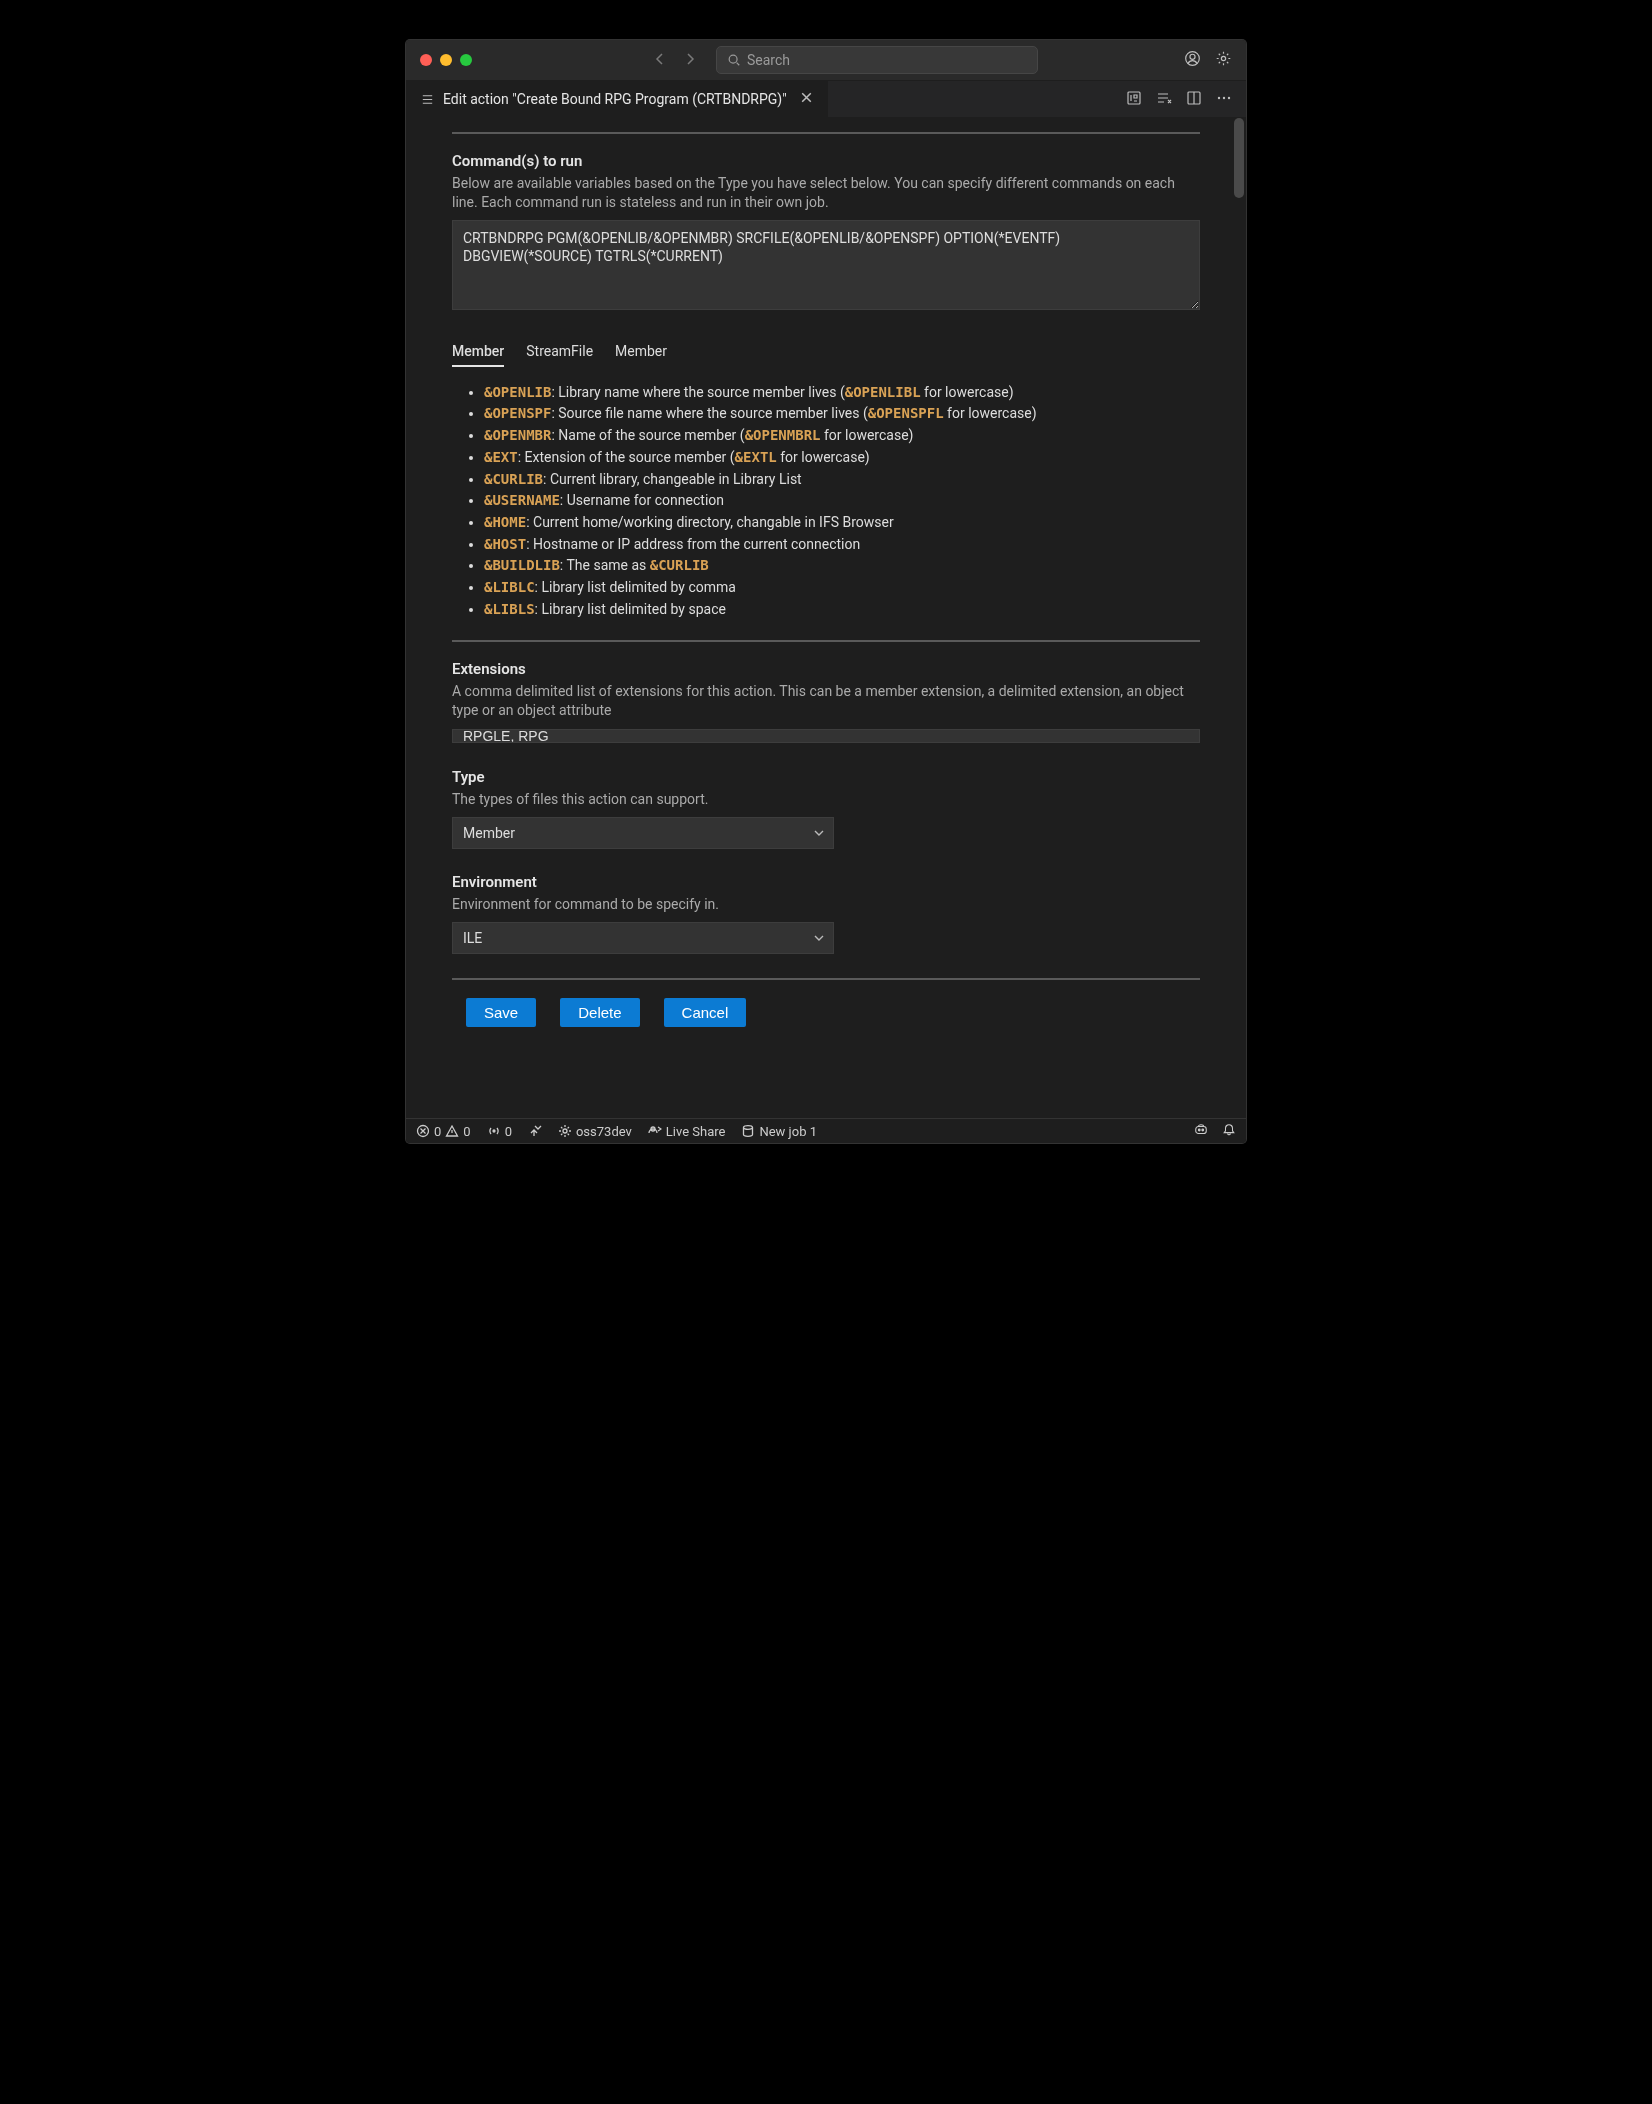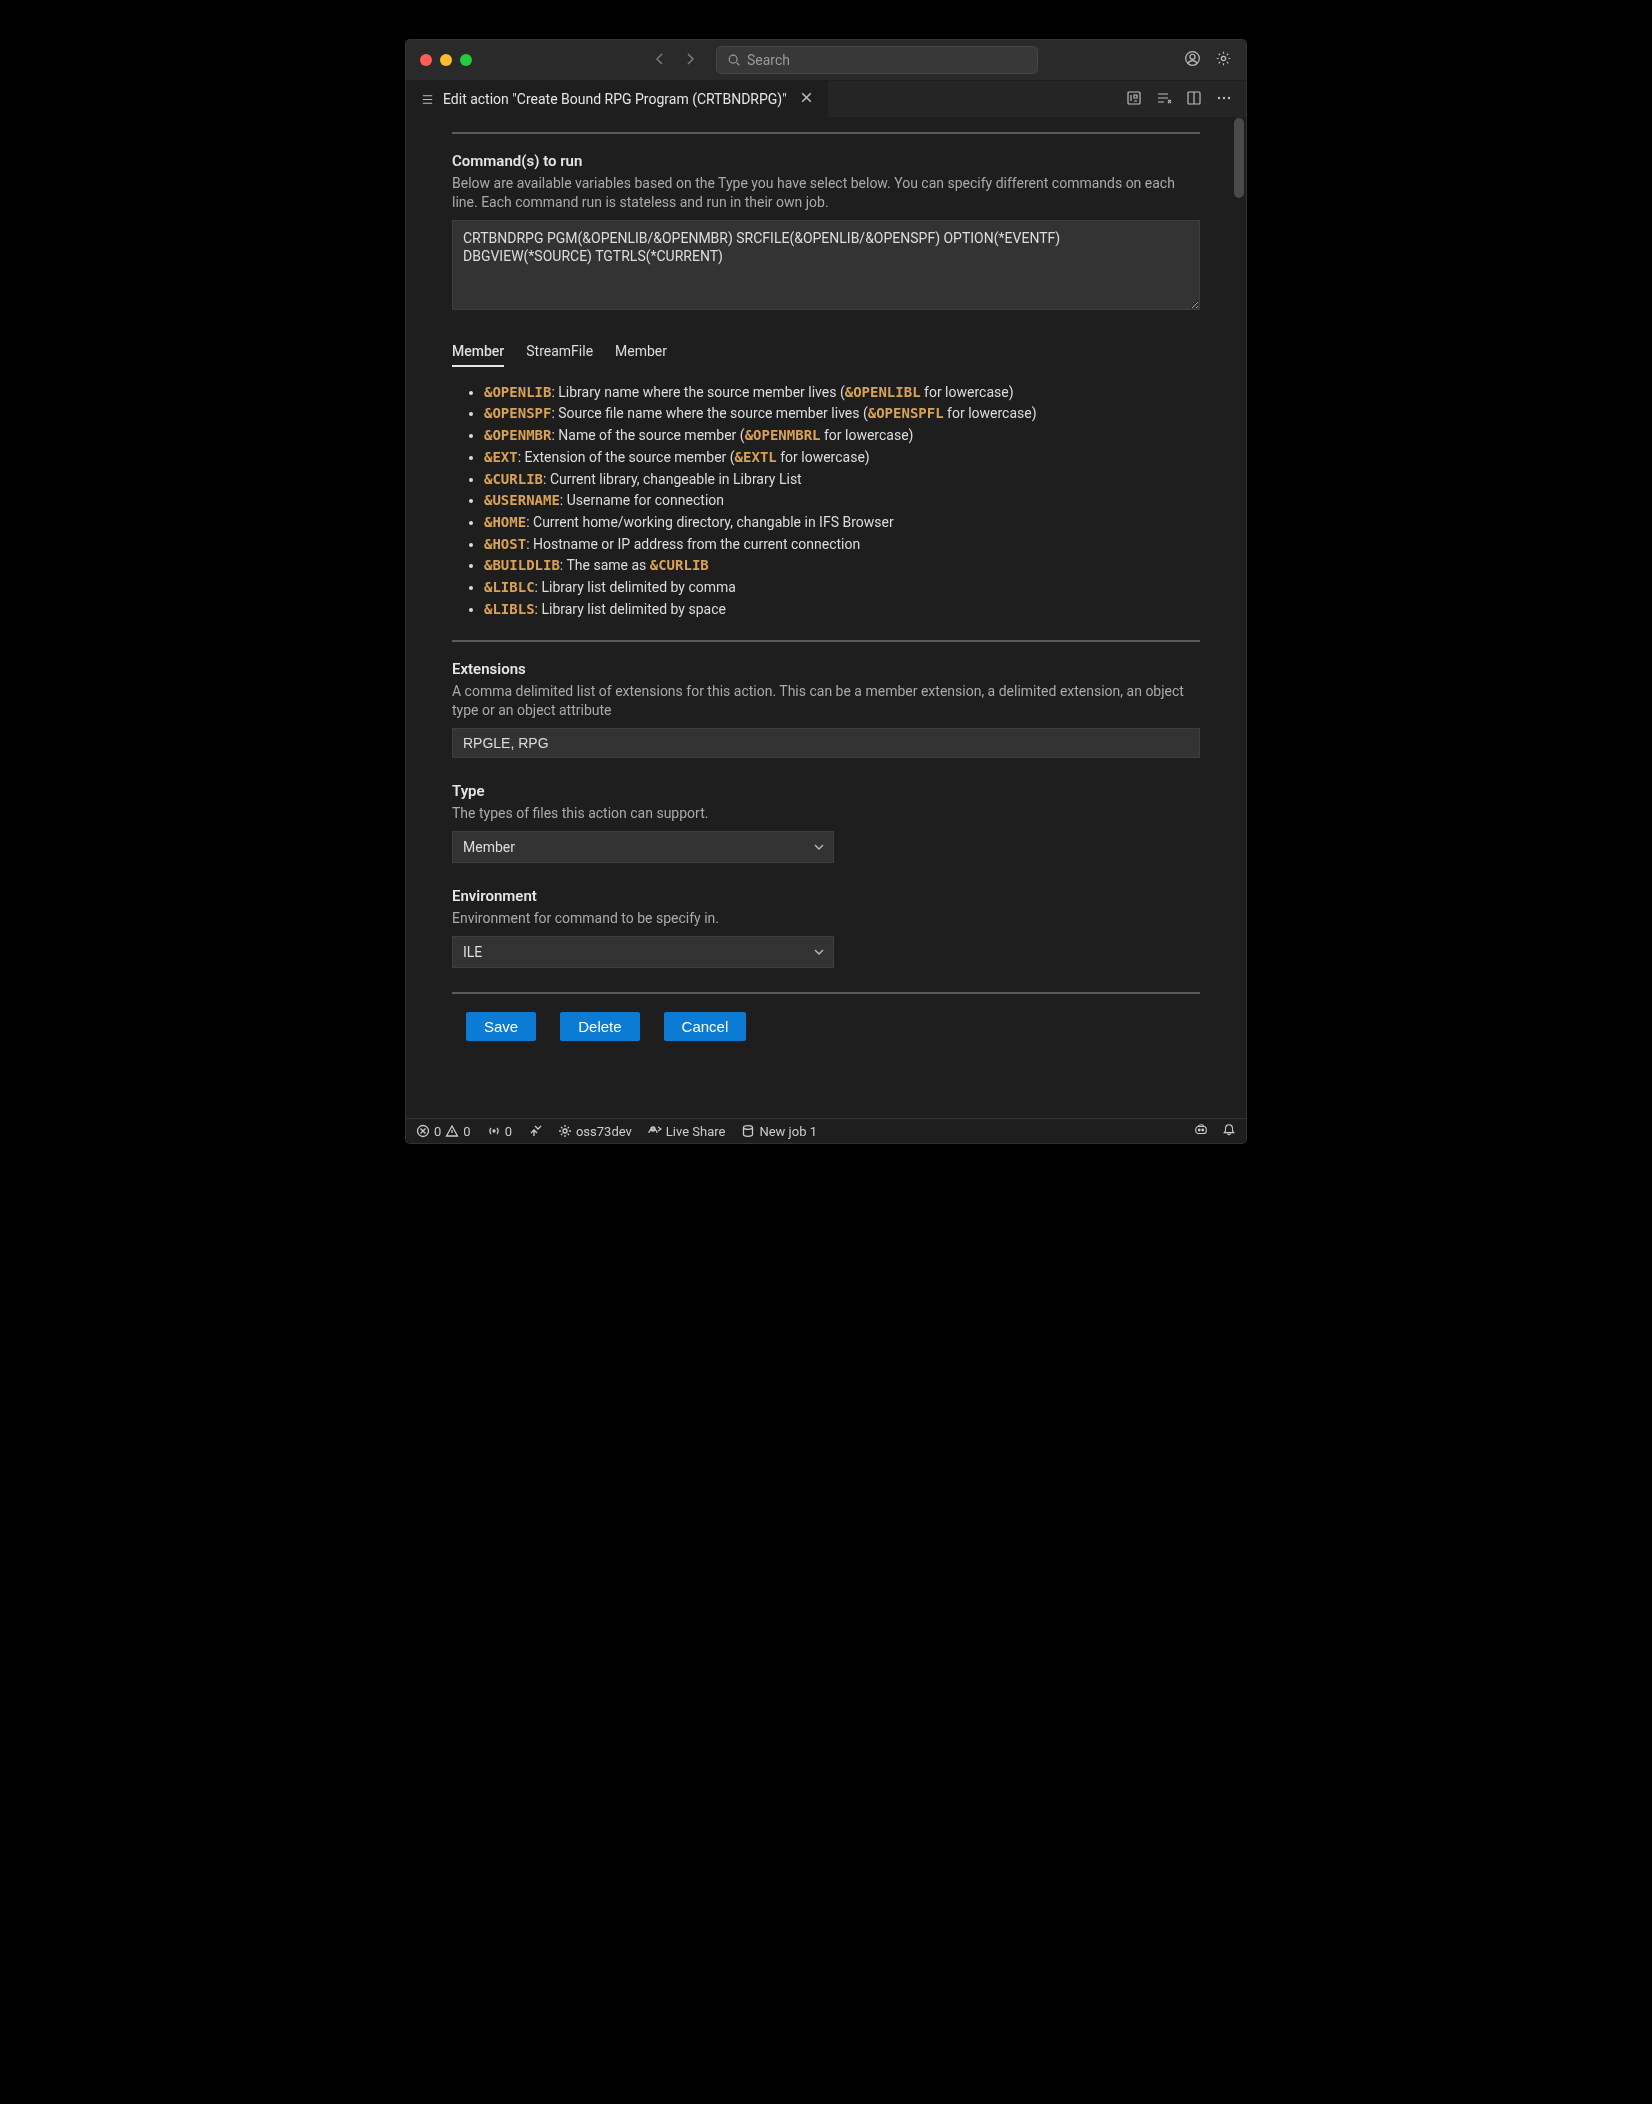--- a/index.html
+++ b/index.html
@@ -23,21 +23,21 @@
   .tabbar-right{margin-left:auto;display:flex;gap:14px;padding-right:14px;color:#bdbdbd}
   .tabbar-right svg{width:16px;height:16px}
   
   .body{position:relative;padding:0 16px;height:1000px;overflow:hidden}
   .scrollbar{position:absolute;right:2px;top:0;width:10px;height:80px;background:#4a4a4a;border-radius:5px}
   hr.sep{border:none;border-top:2px solid #5a5a5a;margin:14px 30px 18px 30px}
   .sec{margin:0 30px 24px 30px}
   .sec-title{font-size:15px;font-weight:600;color:#e5e5e5;margin-bottom:4px}
   .sec-desc{color:#aaa;font-size:14px;line-height:1.35;margin-bottom:8px}
   textarea{width:100%;box-sizing:border-box;height:90px;background:#333;border:1px solid #3d3d3d;color:#ddd;font-size:14px;padding:8px 10px;resize:both;font-family:inherit;line-height:1.3}
-  input[type=text]{width:100%;box-sizing:border-box;height:30px;background:#333;border:1px solid #3d3d3d;color:#ddd;font-size:14px;padding:0 10px}
+  input[type=text]{width:100%;box-sizing:border-box;height:14px;background:#333;border:1px solid #3d3d3d;color:#ddd;font-size:14px;padding:0 10px}
   .select{position:relative;width:360px;height:30px;background:#333;border:1px solid #3d3d3d;color:#ddd;display:flex;align-items:center;padding:0 10px}
   .select svg{position:absolute;right:8px;width:12px;height:12px;color:#bbb}
   
   .innertabs{display:flex;gap:22px;margin:10px 30px 0 30px;border-bottom:1px solid transparent}
   .innertab{padding:6px 0;color:#ddd;cursor:pointer}
   .innertab.active{border-bottom:2px solid #e5e5e5;font-weight:500}
   
   ul.vars{margin:14px 30px 20px 44px;padding:0;list-style:disc;color:#ddd;line-height:1.55}
   ul.vars li{margin-left:18px}
   .tok{font-family:ui-monospace,Menlo,monospace;color:#d9a255;font-weight:600}

